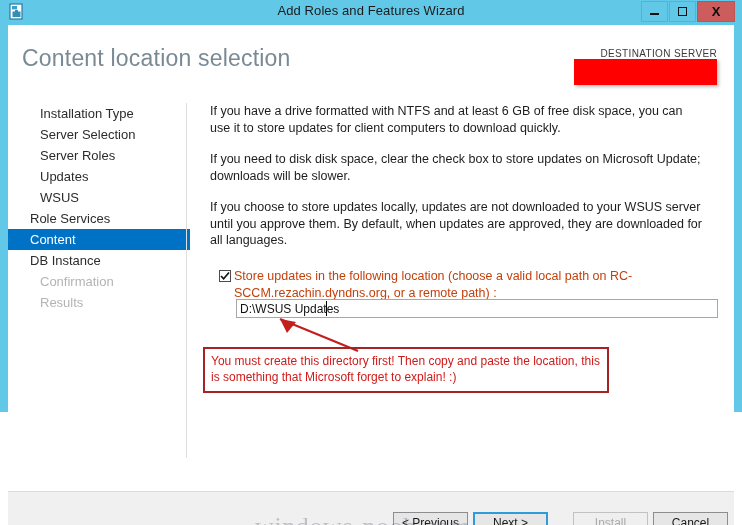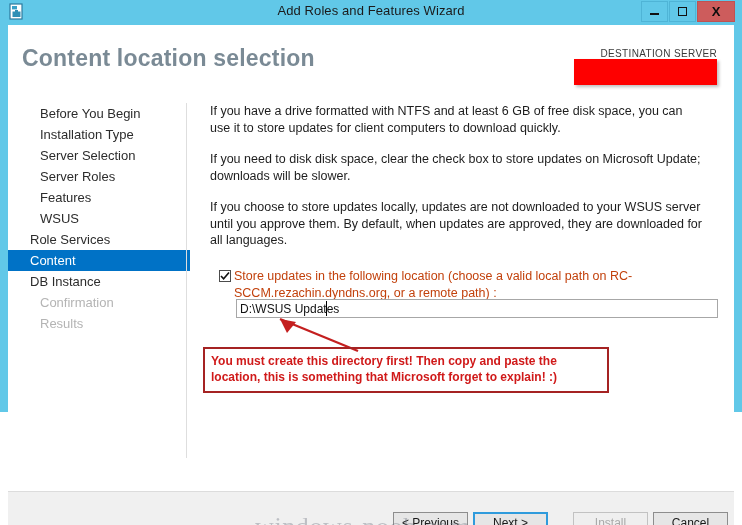--- a/index.html
+++ b/index.html
@@ -82,21 +82,21 @@
     height: 478px;
     background: #ffffff;
     box-sizing: border-box;
   }
 
   
   #page-title {
     position: absolute;
     left: 14px; top: 20px;
     font-size: 23px;
-    font-weight: bold;
+    font-weight: normal;
     color: #7a8a95;
     letter-spacing: 0.2px;
     white-space: nowrap;
   }
   #dest-label {
     position: absolute;
     right: 17px; top: 23px;
     font-size: 10px;
     color: #3a3a3a;
     letter-spacing: 0.35px;
@@ -215,21 +215,21 @@
     border: 2px solid #a52323;
     box-sizing: border-box;
     background: transparent;
   }
   #annotation-text {
     position: absolute;
     left: 6px; top: 4px;
     width: 392px;
     font-size: 12px;
     line-height: 16px;
-    font-weight: bold;
+    font-weight: normal;
     color: #d01a1a;
   }
   #annotation-arrow {
     position: absolute;
     left: 250px; top: 288px;
     width: 110px; height: 40px;
     pointer-events: none;
   }
 
   
@@ -316,25 +316,24 @@
     </div>
   </div>
 
   <div id="client">
 
     <div id="page-title">Content location selection</div>
     <div id="dest-label">DESTINATION SERVER</div>
     <div id="dest-redaction"></div>
 
     <div id="nav">
-      <div class="nav-item">Before You Begin</div>
       <div class="nav-item">Installation Type</div>
       <div class="nav-item">Server Selection</div>
       <div class="nav-item">Server Roles</div>
-      <div class="nav-item">Features</div>
+      <div class="nav-item">Updates</div>
       <div class="nav-item">WSUS</div>
       <div class="nav-item sub">Role Services</div>
       <div class="nav-item sub selected">Content</div>
       <div class="nav-item sub">DB Instance</div>
       <div class="nav-item dim">Confirmation</div>
       <div class="nav-item dim">Results</div>
     </div>
     <div id="nav-divider"></div>
 
     <div id="content">

